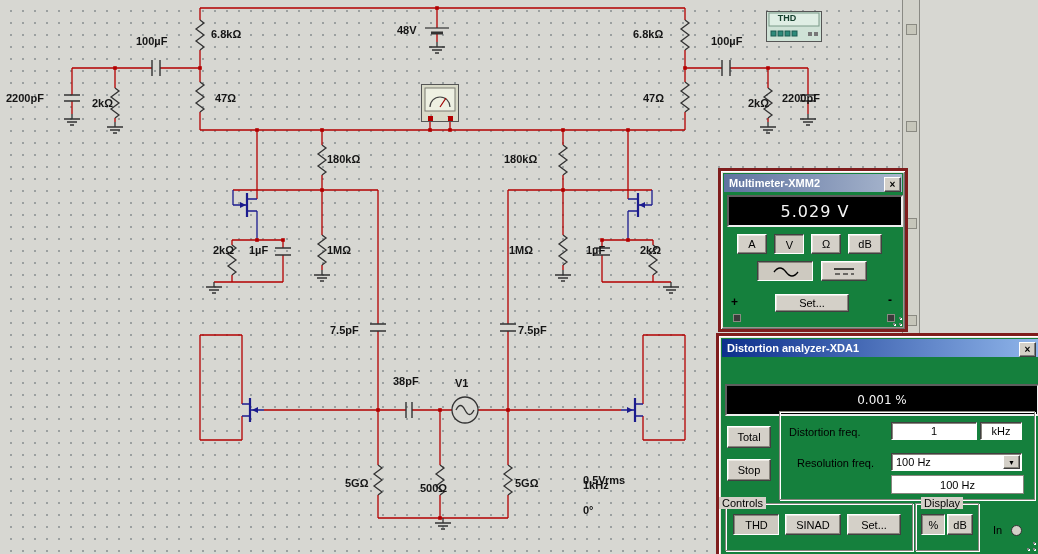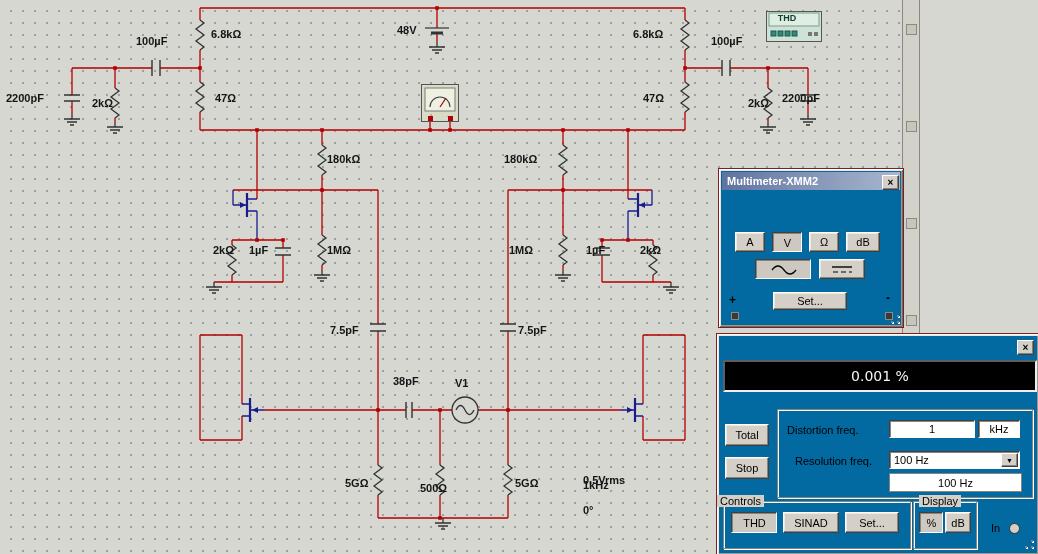--- a/index.html
+++ b/index.html
@@ -13,21 +13,21 @@
   .clabel{position:absolute;font:bold 11px "Liberation Sans",sans-serif;color:#151515;white-space:nowrap;z-index:3;}
   
   #scroll-strip{position:absolute;left:902px;top:0;width:16px;height:554px;background:#d2d2ca;
     border-left:1px solid #8a8a84;border-right:1px solid #8a8a84;z-index:1;}
   .strip-marker{position:absolute;left:3px;width:9px;height:9px;background:#c6c6ba;border:1px solid #8a8a82;}
   
   .sch-icon{position:absolute;z-index:2;}
   .thd-label{position:absolute;left:0;right:14px;top:2px;text-align:center;
      font:bold 9px "Liberation Sans",sans-serif;color:#16402e;}
   
-  .win{position:absolute;background:#0369a1;border:1px solid #7f1d1d;z-index:10;
+  .win{position:absolute;background:#15803d;border:3px solid #7f1d1d;z-index:10;
     box-shadow:inset 1px 1px 0 #ffffff, inset -1px -1px 0 #6e6e6e, inset 2px 2px 0 #e9e6df, inset -2px -2px 0 #9a978f;}
   .titlebar{position:absolute;left:3px;top:3px;height:18px;display:flex;align-items:center;
     color:#fff;font:bold 11px "Liberation Sans",sans-serif;padding-left:5px;box-sizing:border-box;}
   .tb-mm{background:linear-gradient(90deg,#5f73a0,#a9b7ce);}
   .tb-da{background:linear-gradient(90deg,#0c2f8c,#8fb5ea);}
   .closebtn{position:absolute;width:15px;height:13px;background:#d4d0c8;
     border:1px solid;border-color:#fff #404040 #404040 #fff;box-shadow:inset -1px -1px 0 #808080;
     font:bold 10px "Liberation Sans",sans-serif;display:flex;align-items:center;justify-content:center;
     line-height:1;cursor:default;}
   .display{position:absolute;background:#000;color:#f5f5f5;
@@ -242,20 +242,21 @@
     <div class="strip-marker" style="top:218px"></div>
     <div class="strip-marker" style="top:315px"></div>
   </div>
 
   <div class="win" style="left:718px;top:168px;width:184px;height:158px">
     <div class="titlebar tb-mm" style="width:178px">
       <span>Multimeter-XMM2</span>
     </div>
     <div class="closebtn" style="left:163px;top:6px">×</div>
 
+    <div class="display" style="left:6px;top:24px;width:172px;height:28px;font-size:16px;letter-spacing:1px">5.029 V</div>
 
     <div class="btn" style="left:16px;top:63px;width:30px;height:20px">A</div>
     <div class="btn pressed" style="left:53px;top:63px;width:30px;height:20px">V</div>
     <div class="btn" style="left:90px;top:63px;width:30px;height:20px">Ω</div>
     <div class="btn" style="left:127px;top:63px;width:34px;height:20px">dB</div>
 
     <div class="btn pressed" style="left:36px;top:90px;width:56px;height:20px">
       <svg width="30" height="12" viewBox="0 0 30 12">
         <path d="M3 6 Q9 -2 15 6 Q21 14 27 6" stroke="#000" fill="none" stroke-width="1.3"></path>
       </svg>
@@ -274,24 +275,27 @@
     <div class="pad" style="left:12px;top:143px"></div>
     <div class="pad" style="left:166px;top:143px"></div>
     <div class="grip" style="left:170px;top:144px">
       <i style="left:8px;top:8px"></i>
         <i style="left:8px;top:2px"></i>
         <i style="left:2px;top:8px"></i>
     </div>
   </div>
 
   <div class="win" style="left:716px;top:333px;width:322px;height:221px">
+    <div class="titlebar tb-da" style="width:316px">
+      <span>Distortion analyzer-XDA1</span>
+    </div>
     <div class="closebtn" style="left:300px;top:6px">×</div>
 
 
-    <div class="display" style="left:6px;top:26px;width:310px;height:28px;font-size:14px">0.001 %</div>
+    <div class="display" style="left:6px;top:48px;width:310px;height:28px;font-size:12px">0.001 %</div>
 
     <div class="btn" style="left:8px;top:90px;width:44px;height:22px">Total</div>
     <div class="btn" style="left:8px;top:123px;width:44px;height:22px">Stop</div>
 
     <div class="groupbox" style="left:60px;top:75px;width:254px;height:87px"></div>
     <div class="lbl" style="left:70px;top:90px">Distortion freq.</div>
     <input class="tinput" style="left: 172px; top: 86px; width: 86px; height: 18px; text-align: center;" value="1">
     <div class="tinput" style="left:261px;top:86px;width:42px;height:18px;display:flex;align-items:center;justify-content:center">kHz</div>
 
     <div class="lbl" style="left:78px;top:121px">Resolution freq.</div>

